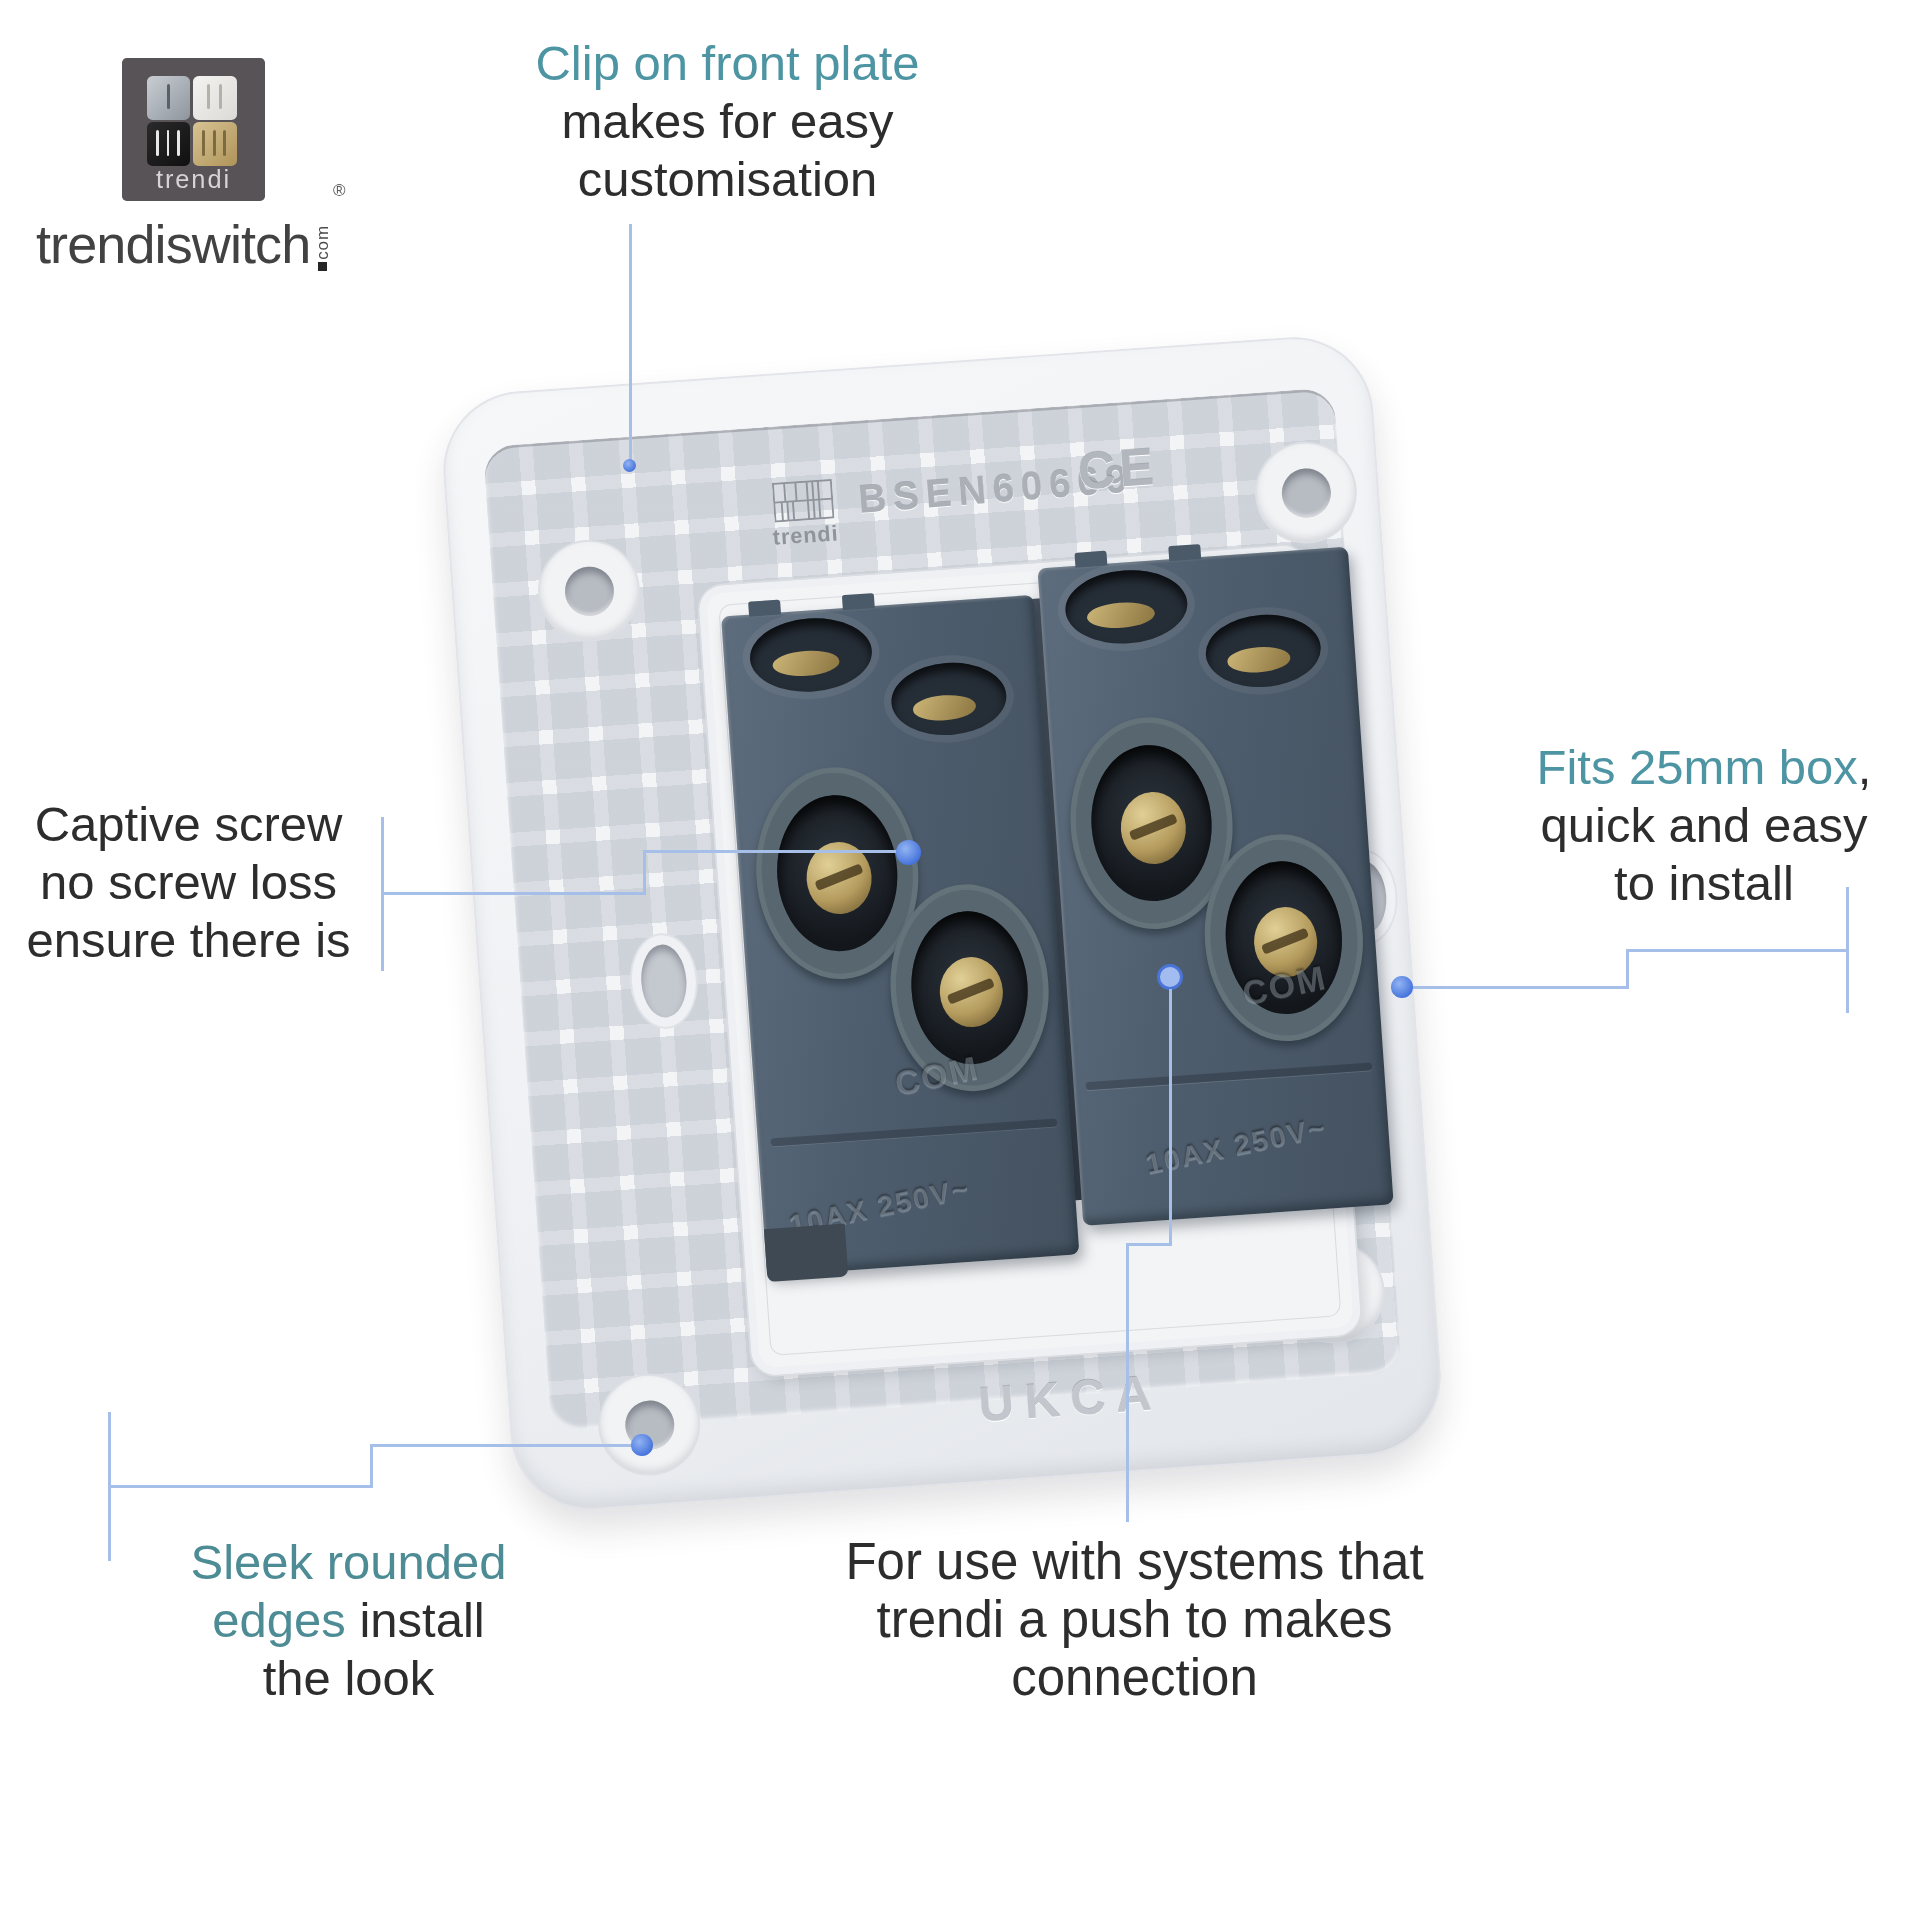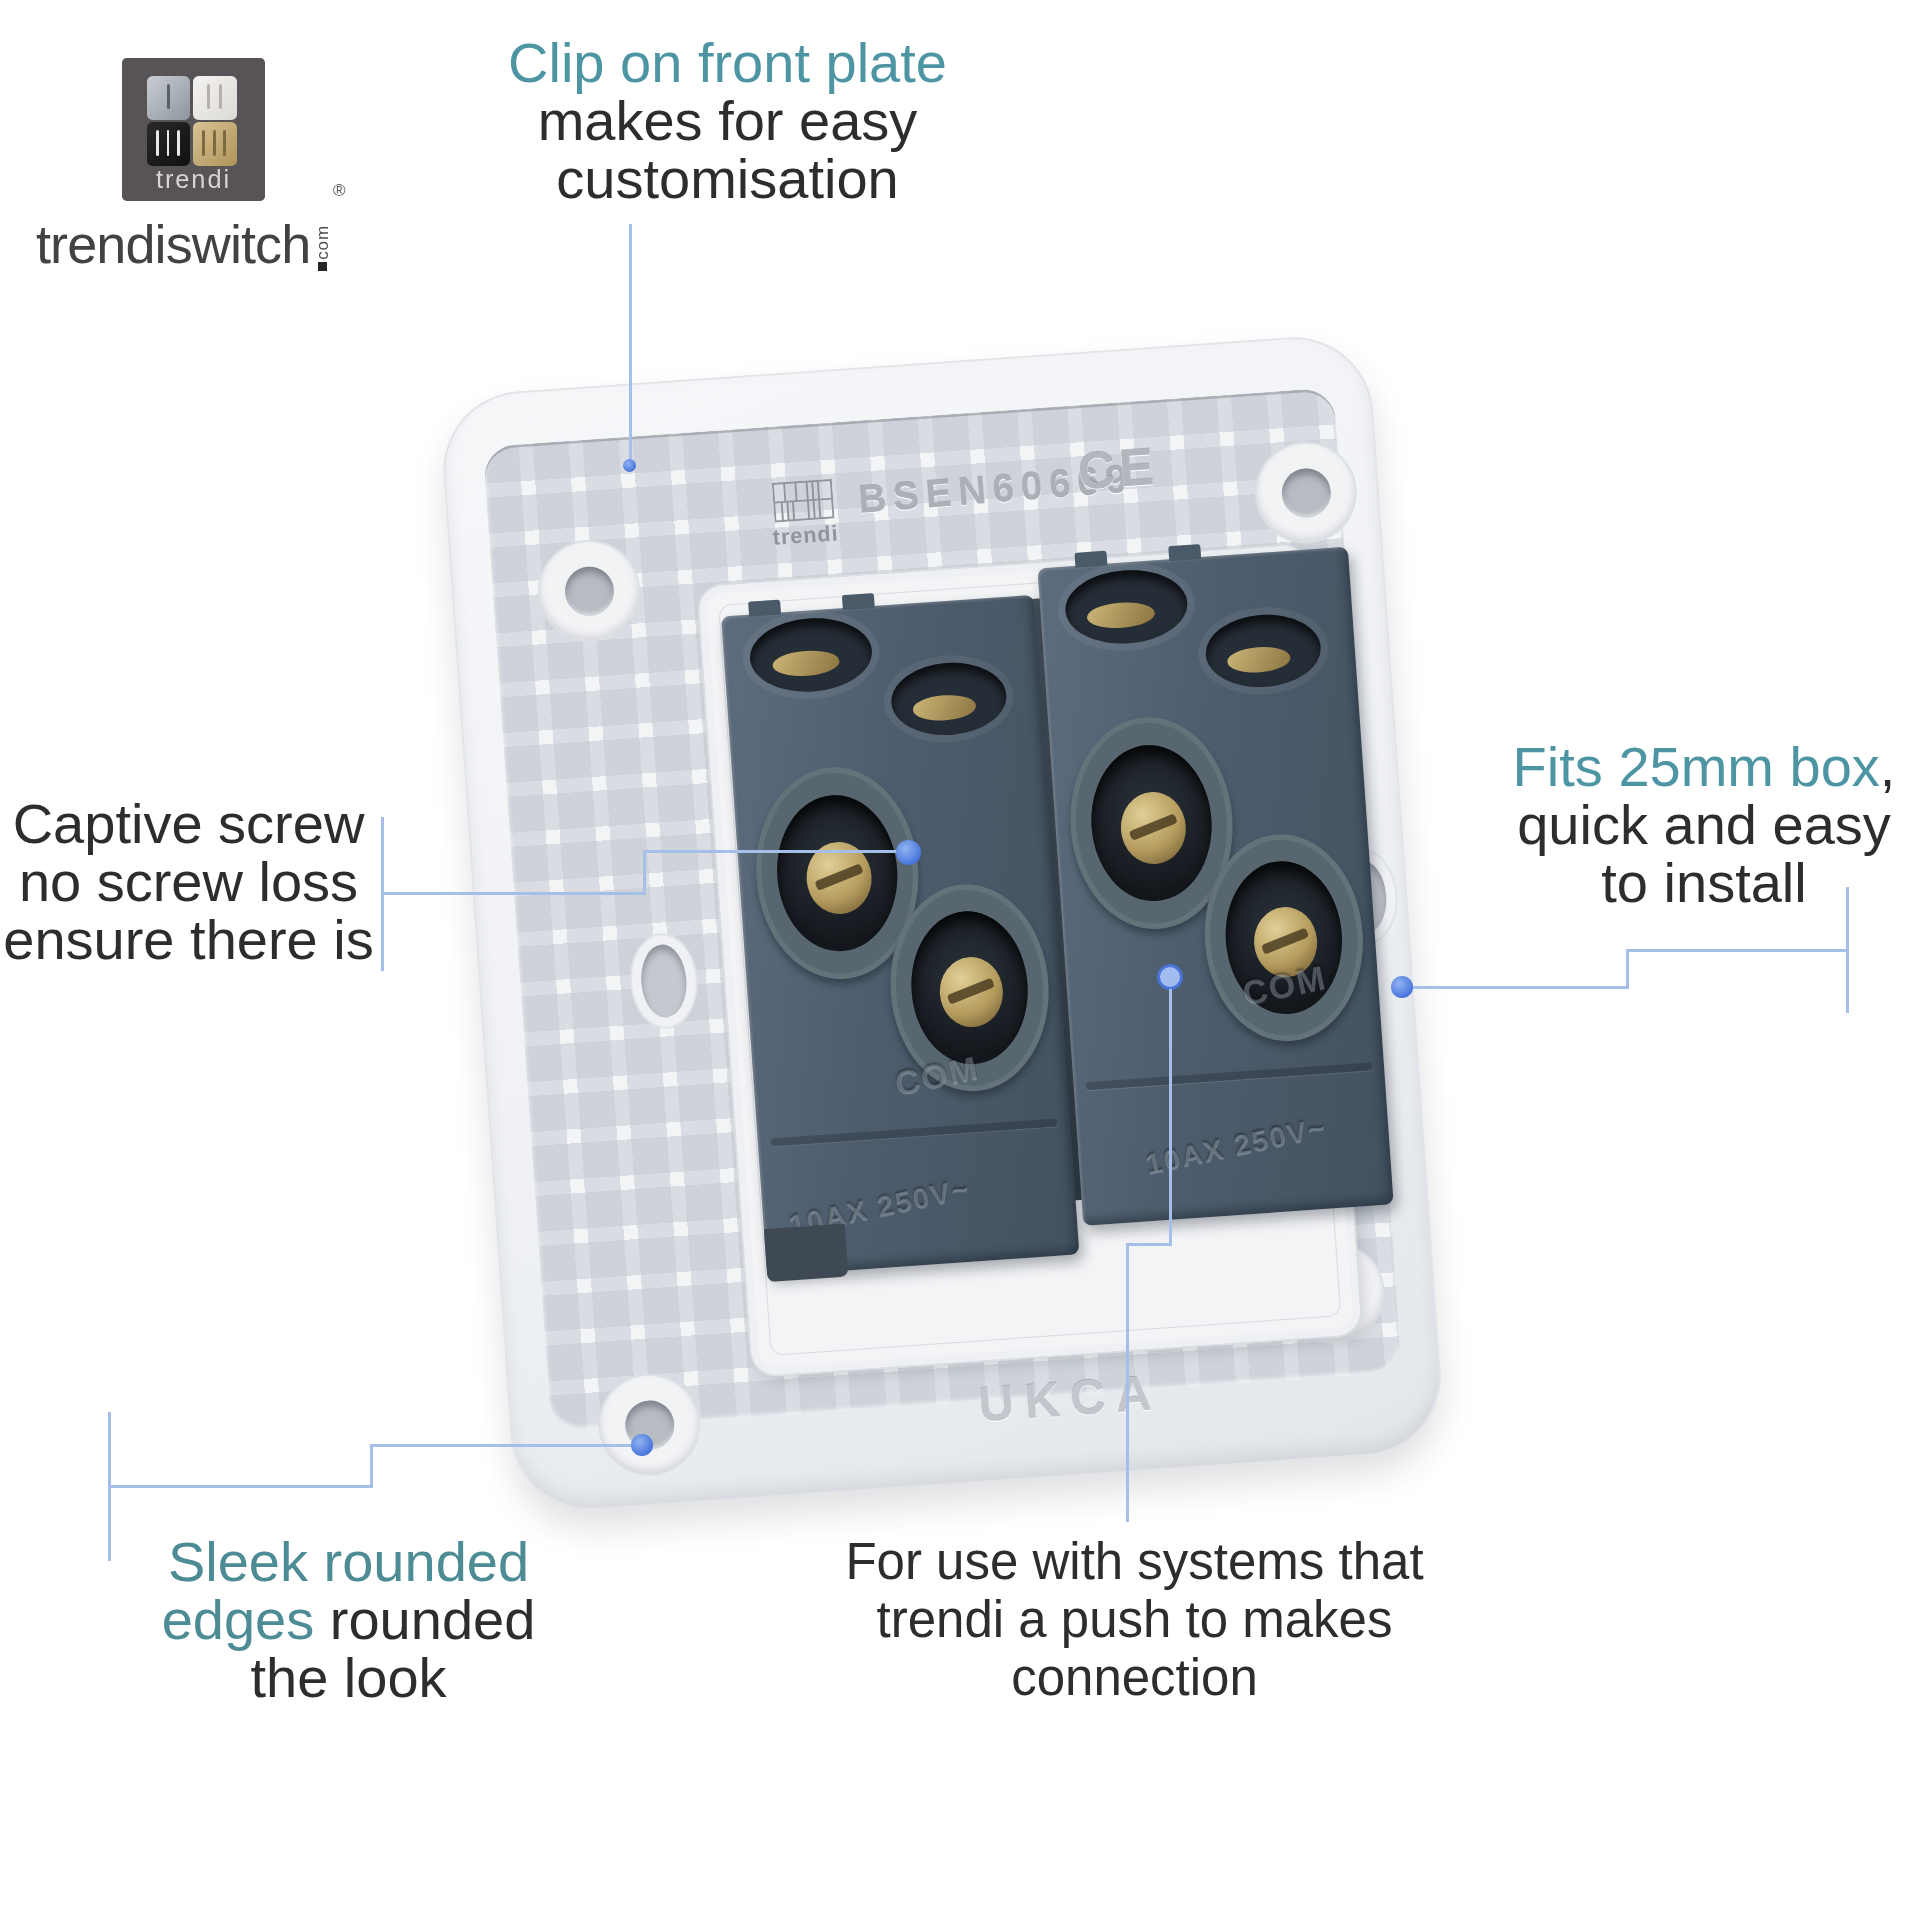--- a/index.html
+++ b/index.html
@@ -19,21 +19,21 @@
   .tile-black .slit{background:#e8e8e8;}
   .tile-gold .slit{background:#7d6a3e;}
   .logo-label{position:absolute;left:0;right:0;bottom:7.5px;text-align:center;font-size:25.4px;font-weight:300;letter-spacing:1.9px;color:#d6d4d5;}
   .wordmark{position:absolute;left:36px;top:217px;display:flex;align-items:flex-end;}
   .wordmark-main{font-size:54px;font-weight:300;letter-spacing:-0.9px;color:#424242;line-height:1;}
   .tld-col{display:flex;flex-direction:column;align-items:center;margin-left:3.8px;}
   .tld-vert{writing-mode:vertical-rl;transform:rotate(180deg);font-size:17px;color:#4a4a4a;letter-spacing:0.9px;line-height:1;}
   .square-dot{width:9.4px;height:9.4px;background:#262626;margin-top:1.9px;}
   .reg-mark{font-size:17px;color:#5a5a5a;align-self:flex-start;margin:-36px 0 0 1.9px;}
   
-  .ann{position:absolute;text-align:center;font-size:56px;line-height:58px;font-weight:300;}
+  .ann{position:absolute;text-align:center;font-size:49px;line-height:58px;font-weight:300;}
   .ann .teal{color:var(--accent-teal,#4e95a4);}
   .ann .teal2{color:var(--accent-teal-muted,#4d8c95);}
   .ann-top{left:471px;top:34px;width:513px;}
   .ann-left{left:0px;top:795px;width:377px;text-align:center;}
   .ann-right{left:1497px;top:738px;width:414px;}
   .ann-bl{left:113px;top:1533px;width:471px;}
   .ann-bc{left:805px;top:1533px;width:659px;font-size:51px;}
   
   .cl{position:absolute;background:var(--callout-line,#a6bfe8);}
   .cdot{position:absolute;border-radius:50%;background:radial-gradient(circle at 38% 35%,#93b4f2,var(--callout-dot,#4674dc) 72%);}
@@ -136,21 +136,21 @@
   </div>
 
   <div class="ann ann-right">
     <div><span class="teal">Fits 25mm box</span><span>,</span></div>
     <div>quick and easy</div>
     <div>to install</div>
   </div>
 
   <div class="ann ann-bl">
     <div class="teal2">Sleek rounded</div>
-    <div><span class="teal2">edges</span><span> rounded</span></div>
+    <div><span class="teal2">edges</span><span> install</span></div>
     <div>the look</div>
   </div>
 
   <div class="ann ann-bc">
     <div>For use with systems that</div>
     <div>trendi a push to makes</div>
     <div>connection</div>
   </div>
 
   <div class="plate">

